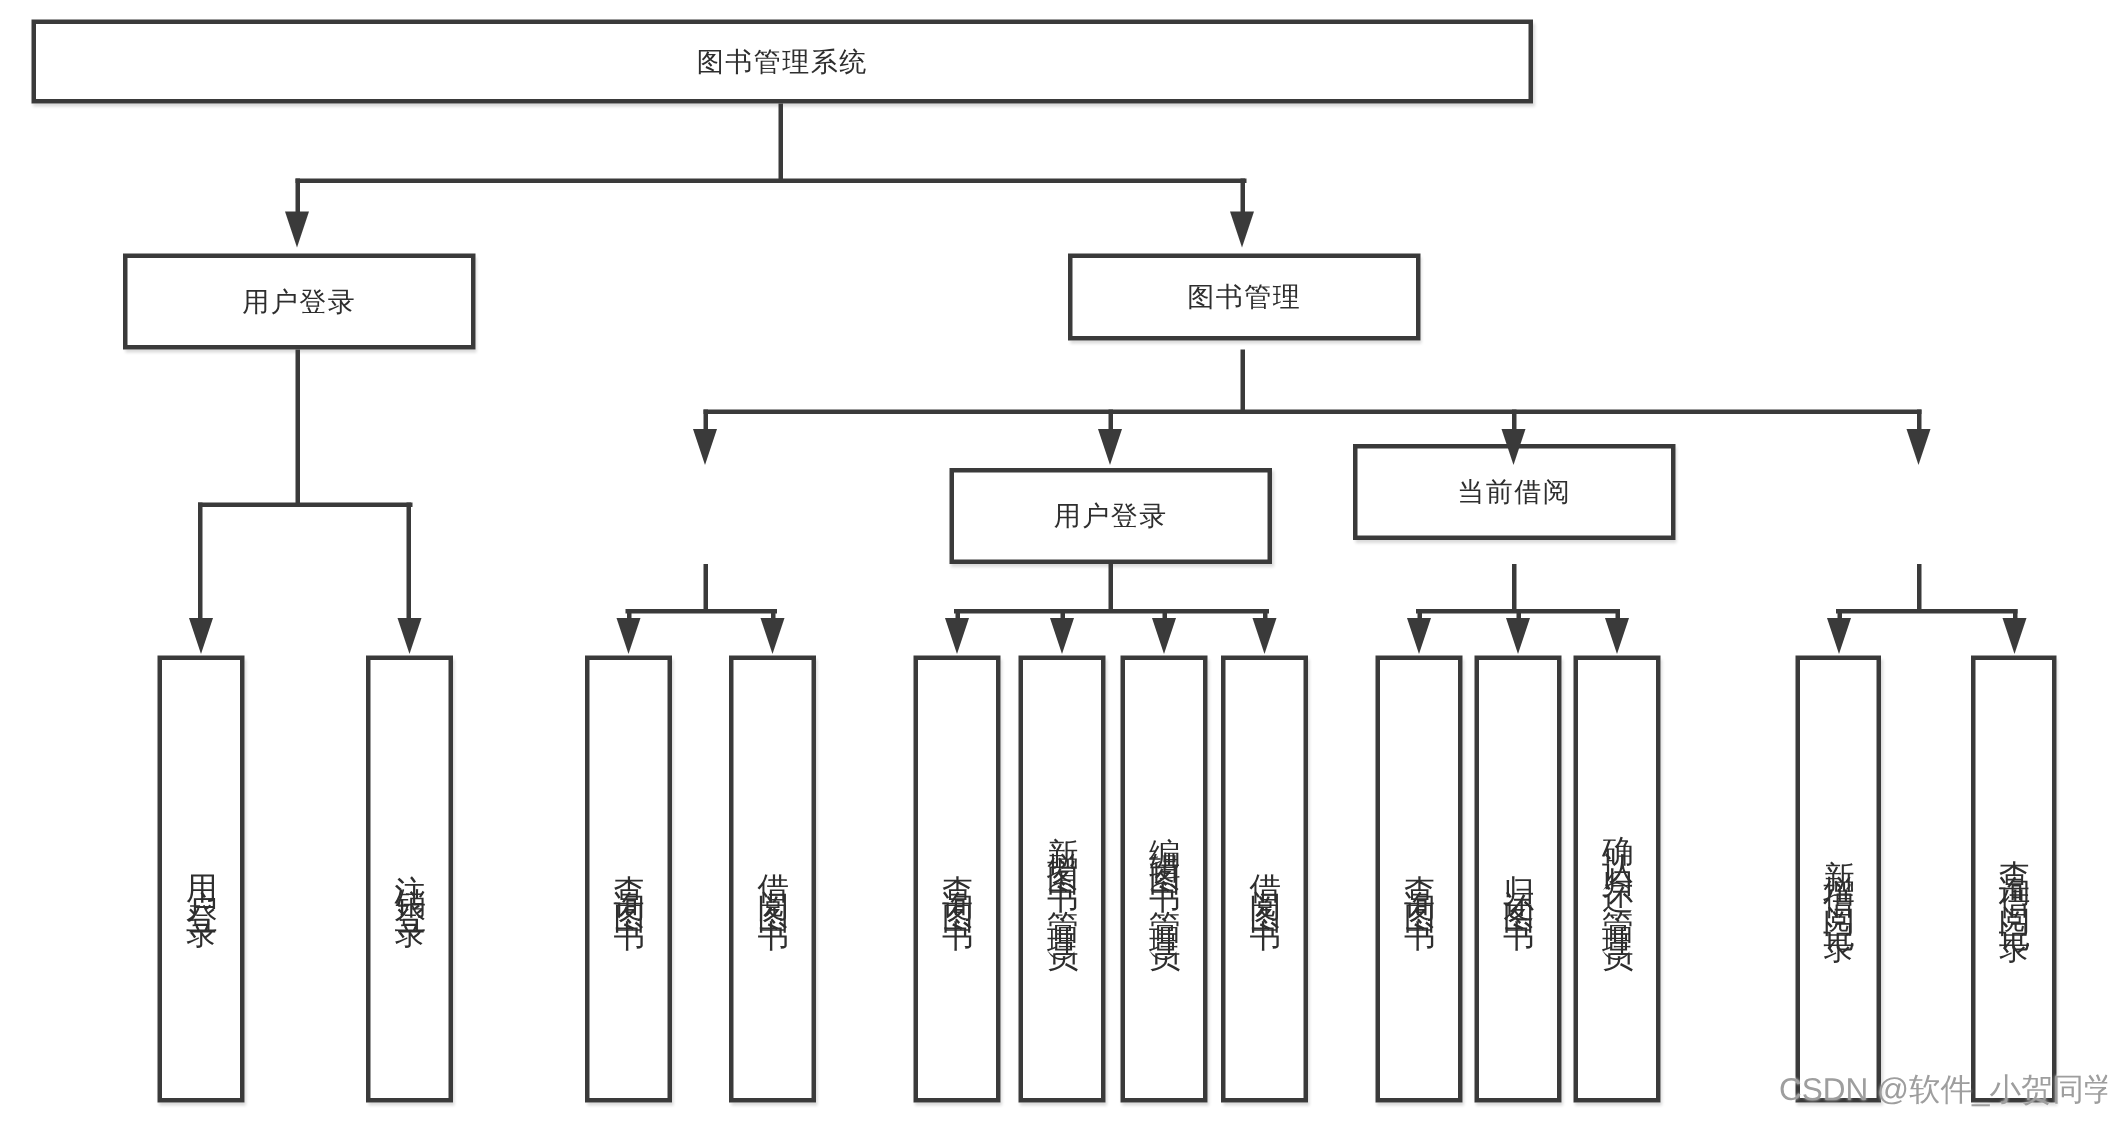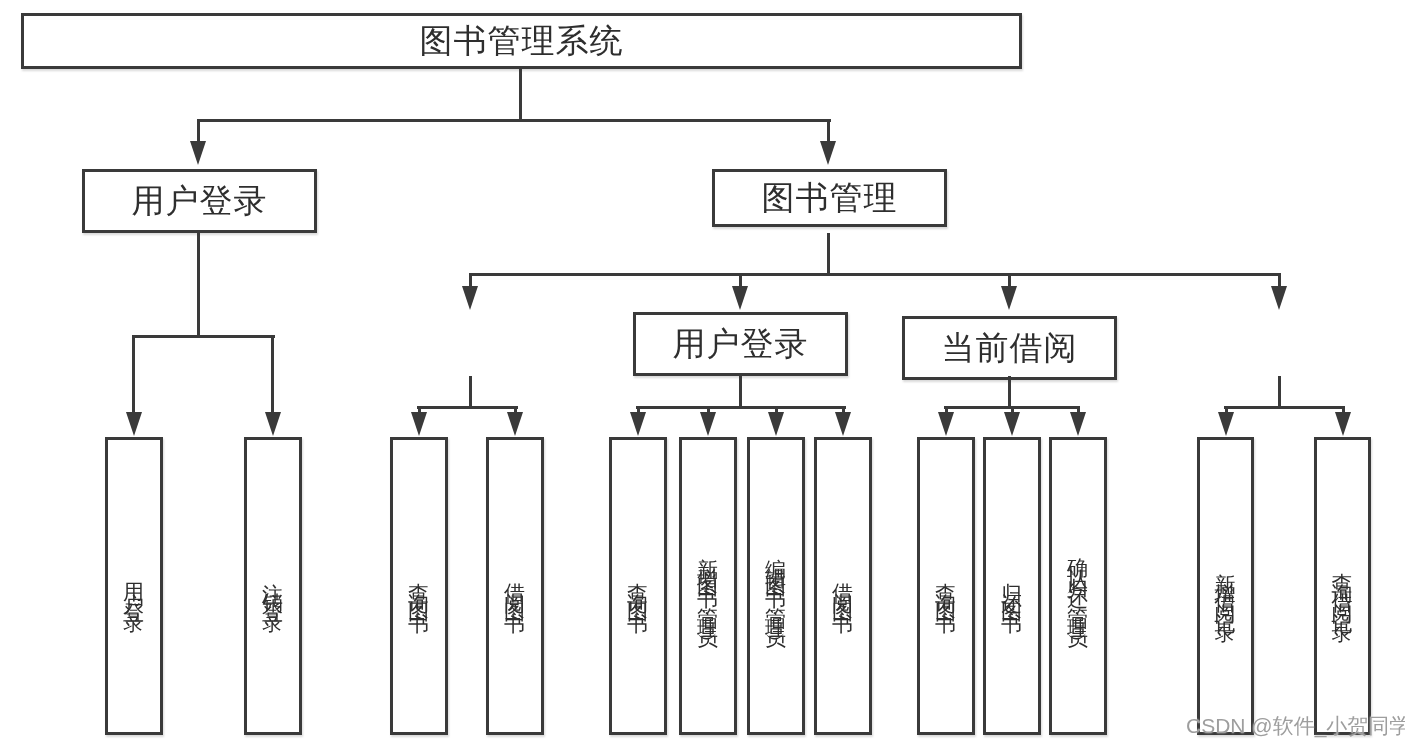--- a/index.html
+++ b/index.html
@@ -14,21 +14,21 @@
   .canvas{
     position:relative;width:1405px;height:747px;background:var(--bg-color);
     overflow:hidden;
   }
   .box{
     position:absolute;background:#fff;border:3px solid var(--line-color);
     display:flex;align-items:center;justify-content:center;
     box-shadow:1px 2px 2px rgba(0,0,0,0.15);
   }
   .box.h .lbl{
-    font-size:33px;letter-spacing:1px;white-space:nowrap;color:var(--text-color);
+    font-size:18px;letter-spacing:1px;white-space:nowrap;color:var(--text-color);
   }
   .box.v{width:58px;top:437px;height:298px;}
   .box.v .lbl{
     writing-mode:vertical-rl;text-orientation:mixed;
     font-size:21px;line-height:1;letter-spacing:10px;white-space:nowrap;
     color:var(--text-color);
   }
   .vline{position:absolute;width:3px;background:var(--line-color);}
   .hline{position:absolute;height:3px;background:var(--line-color);}
   .arrow{
@@ -55,21 +55,21 @@
   <div class="box h" style="left:82px;top:169px;width:235px;height:64px">
     <span class="lbl">用户登录</span>
   </div>
   <div class="box h" style="left:712px;top:169px;width:235px;height:58px">
     <span class="lbl">图书管理</span>
   </div>
 
   <div class="box h" style="left:633px;top:312px;width:215px;height:64px">
     <span class="lbl">用户登录</span>
   </div>
-  <div class="box h" style="left:902px;top:316px;width:215px;height:64px">
+  <div class="box h" style="left:902px;top:296px;width:215px;height:64px">
     <span class="lbl">当前借阅</span>
   </div>
 
   <div class="box v" style="left:105px">
     <span class="lbl">用户登录</span>
   </div>
   <div class="box v" style="left:244px">
     <span class="lbl">注销登录</span>
   </div>
   <div class="box v" style="left:390px">

